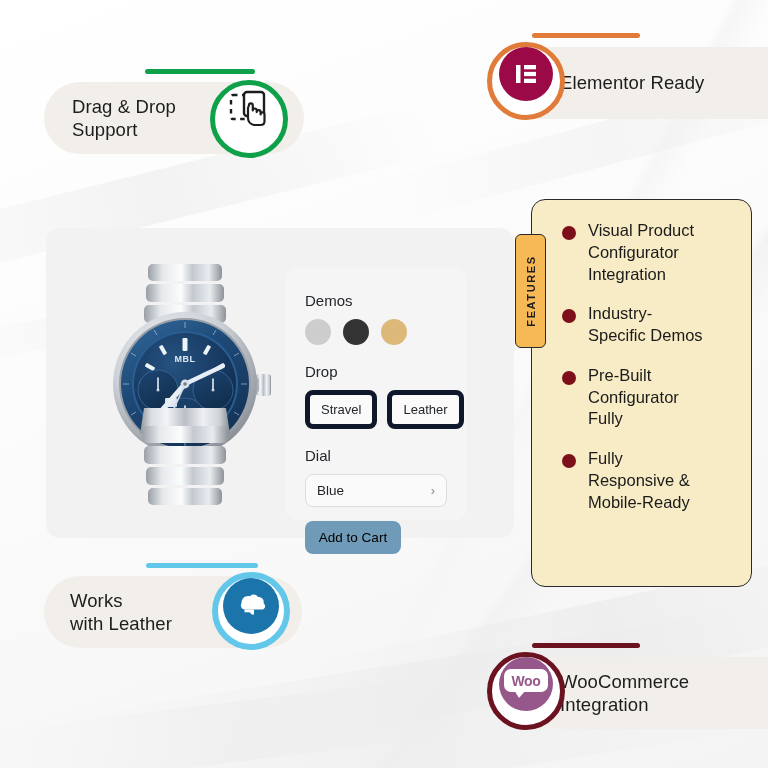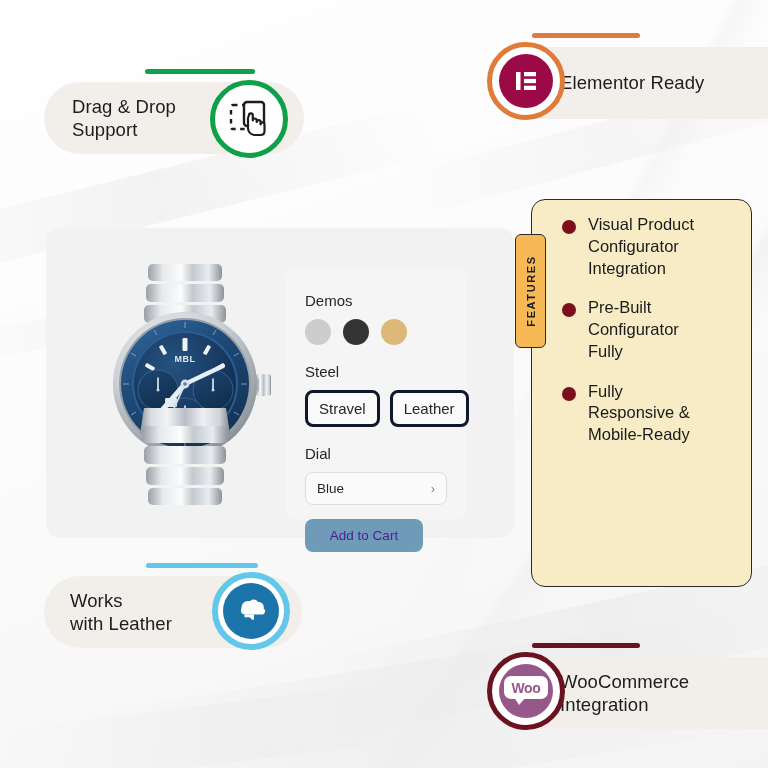--- a/index.html
+++ b/index.html
@@ -55,21 +55,20 @@
     letter-spacing: .1px;
     white-space: pre-line;
     font-weight: 400;
   }
 
   .badge-ring {
     position: absolute;
     border-radius: 50%;
     box-sizing: border-box;
     display: flex;
-    align-items: center;
     justify-content: center;
   }
 
   .connector {
     position: absolute;
     height: 5px;
     border-radius: 3px;
   }
 
   
@@ -185,24 +184,24 @@
   .cfg-label.sp { margin-top: 18px; }
 
   .swatches { display: flex; gap: 12px; }
   .swatch {
     width: 26px; height: 26px;
     border-radius: 50%;
   }
 
   .chips { display: flex; gap: 10px; }
   .chip {
-    border: 3px solid #0f172a;
+    border: 5px solid #0f172a;
     border-radius: 8px;
     background: #fafafa;
-    font-size: 15px;
+    font-size: 13px;
     color: #23262b;
     padding: 7px 11px;
     box-sizing: border-box;
   }
 
   #dial-select {
     display: flex;
     align-items: center;
     justify-content: space-between;
     border: 1px solid #dddddd;
@@ -210,42 +209,42 @@
     background: #fafafa;
     font-size: 13.5px;
     color: #23262b;
     padding: 8px 11px;
     box-sizing: border-box;
   }
   #dial-select .chev { color: #8a8a8a; font-size: 13px; }
 
   #add-to-cart {
     margin-top: 14px;
-    width: 118px;
+    width: 96px;
     text-align: center;
     background: #6f9bb8;
-    color: #4c1d95;
+    color: #000000;
     font-size: 13.5px;
     border-radius: 8px;
     padding: 9px 4px;
     border: none;
     font-family: "Liberation Sans", sans-serif;
     cursor: pointer;
   }
 
   
   #features-panel {
     position: absolute;
     left: 531px; top: 199px;
     width: 221px; height: 388px;
     background: #f7ecc5;
     border: 1.5px solid #2a2a2a;
     border-radius: 14px;
     box-sizing: border-box;
-    padding: 14px 16px 0 30px;
+    padding: 20px 16px 0 30px;
   }
   #features-tab {
     position: absolute;
     left: 515px; top: 234px;
     width: 29px; height: 112px;
     background: #f7b955;
     border: 1.5px solid #2a2a2a;
     border-radius: 6px;
     display: flex;
     align-items: center;
@@ -453,41 +452,46 @@
 
   <div id="configurator">
 
     <div class="cfg-label">Demos</div>
     <div class="swatches">
       <div class="swatch" style="background:#cdcdcd"></div>
       <div class="swatch" style="background:#333333"></div>
       <div class="swatch" style="background:#dcb978"></div>
     </div>
 
-    <div class="cfg-label sp">Steel</div>
+    <div class="cfg-label sp">Drop</div>
     <div class="chips">
       <div class="chip">Stravel</div>
       <div class="chip">Leather</div>
     </div>
 
     <div class="cfg-label sp">Dial</div>
     <div id="dial-select">
       <span>Blue</span>
       <span class="chev">›</span>
     </div>
 
     <button id="add-to-cart">Add to Cart</button>
   </div>
 
   <div id="features-panel">
     <div class="feature-item">
       <div class="feature-dot"></div>
       <div class="feature-text">Visual Product
 Configurator
 Integration</div>
+    </div>
+    <div class="feature-item">
+      <div class="feature-dot"></div>
+      <div class="feature-text">Industry-
+Specific Demos</div>
     </div>
     <div class="feature-item">
       <div class="feature-dot"></div>
       <div class="feature-text">Pre-Built
 Configurator
 Fully</div>
     </div>
     <div class="feature-item">
       <div class="feature-dot"></div>
       <div class="feature-text">Fully

